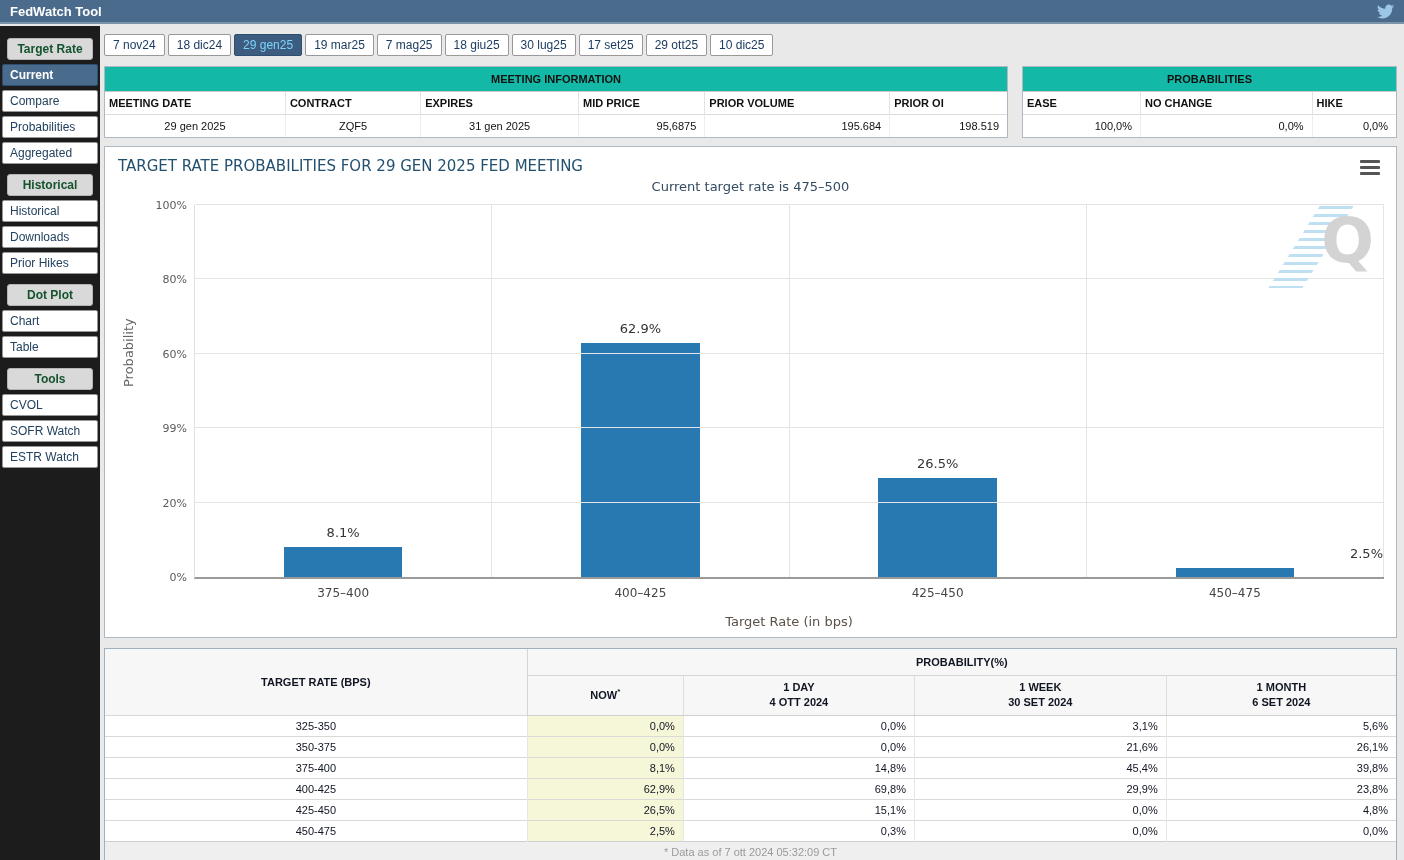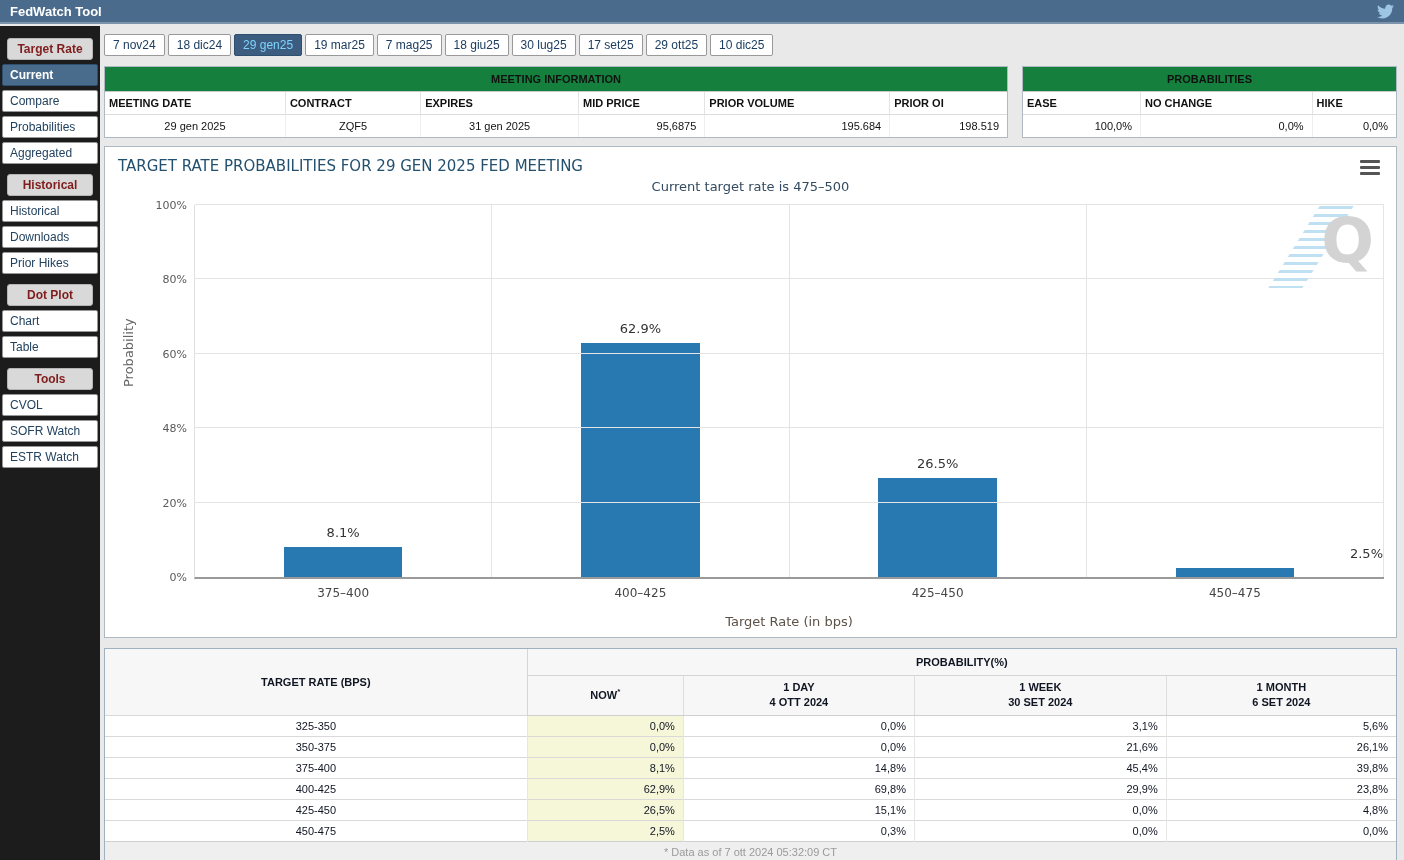--- a/index.html
+++ b/index.html
@@ -10,21 +10,21 @@
   .topbar { position:absolute; top:0; left:0; width:100%; height:24px;
     background:var(--header-bar); border-bottom:2px solid #7b94ab;
     display:flex; align-items:center; justify-content:space-between; padding:0 10px; }
   .topbar .title { color:#fff; font-size:13px; font-weight:bold; }
   .twitter { width:17px; height:17px; fill:#9cc6e4; cursor:pointer; }
 
   
   .sidebar { position:absolute; top:26px; left:0; width:100px; height:834px;
     background:#1c1c1c; padding-top:8px; }
   .side-header { margin:10px 7px 2px 7px; background:#d9d9d9; border:1px solid #b5b5b5;
-    border-radius:3px; color:#7f1d1d; font-size:12px; font-weight:bold;
+    border-radius:3px; color:#14532d; font-size:12px; font-weight:bold;
     text-align:center; padding:3px 0; }
   .side-header:first-child { margin-top:4px; }
   .side-item { margin:4px 2px; background:#fff; border:1px solid #979797; border-radius:2px;
     color:#23425f; font-size:12px; padding:3px 7px; cursor:pointer; }
   .side-item.selected { background:var(--selected-item); border-color:#2f4f70;
     color:#fff; font-weight:bold; }
 
   
   .content { position:absolute; top:26px; left:104px; right:7px; }
 
@@ -32,21 +32,21 @@
   .tab { background:#fff; border:1px solid #999; border-radius:2px; padding:3px 8px;
     font-size:12px; color:#1c3d61; cursor:pointer; font-family:inherit; }
   .tab.selected { background:var(--selected-tab); border-color:#2f4f70; color:#7dd3fc; }
 
   .info-row { margin-top:10px; display:flex; gap:14px; }
   .panel { background:#fff; border:1px solid #aeb9c3; }
   .meeting-panel { flex:0 0 904px; }
   .prob-panel { flex:1; }
   .info-table { width:100%; border-collapse:collapse; font-size:11px; color:#111; }
   .info-table th.ptitle { font-weight:bold; text-align:center; padding:6px 8px;
-    border-bottom:1px solid #c9c9c9; background:#15803d; }
+    border-bottom:1px solid #c9c9c9; background:#14b8a6; }
   .info-table th.col { font-weight:bold; text-align:left; padding:5px 4px;
     border-bottom:1px solid #dcdcdc; border-right:1px solid #e3e3e3; }
   .info-table td { padding:5px 8px; border-right:1px solid #eee; }
   .info-table th.col:last-child, .info-table td:last-child { border-right:none;margin-top:28px; }
   .al-c { text-align:center; } .al-r { text-align:right; }
 
   
   .chart-panel { margin-top:8px; height:492px; position:relative;
     background:#fff; border:1px solid #aeb9c3; }
   .chart-title { position:absolute; top:10px; left:13px; font-size:15px;
@@ -237,21 +237,21 @@
             <div class="xlabel">450–475</div>
           </div>
         </div>
     <div class="gridline" style="bottom: 20%;"></div>
         <div class="gridline" style="bottom: 40%;"></div>
         <div class="gridline" style="bottom: 60%;"></div>
         <div class="gridline" style="bottom: 80%;"></div>
         <div class="gridline" style="bottom: 100%;"></div>
         <span class="ytick" style="bottom: calc(0% - 7px);">0%</span>
         <span class="ytick" style="bottom: calc(20% - 7px);">20%</span>
-        <span class="ytick" style="bottom: calc(40% - 7px);">48%</span>
+        <span class="ytick" style="bottom: calc(40% - 7px);">99%</span>
         <span class="ytick" style="bottom: calc(60% - 7px);">60%</span>
         <span class="ytick" style="bottom: calc(80% - 7px);">80%</span>
         <span class="ytick" style="bottom: calc(100% - 7px);">100%</span>
       </div>
     <div class="xtitle">Target Rate (in bps)</div>
     <div class="watermark">
       <div class="stripes"></div>
       <div class="q">Q</div>
     </div>
   </div>

